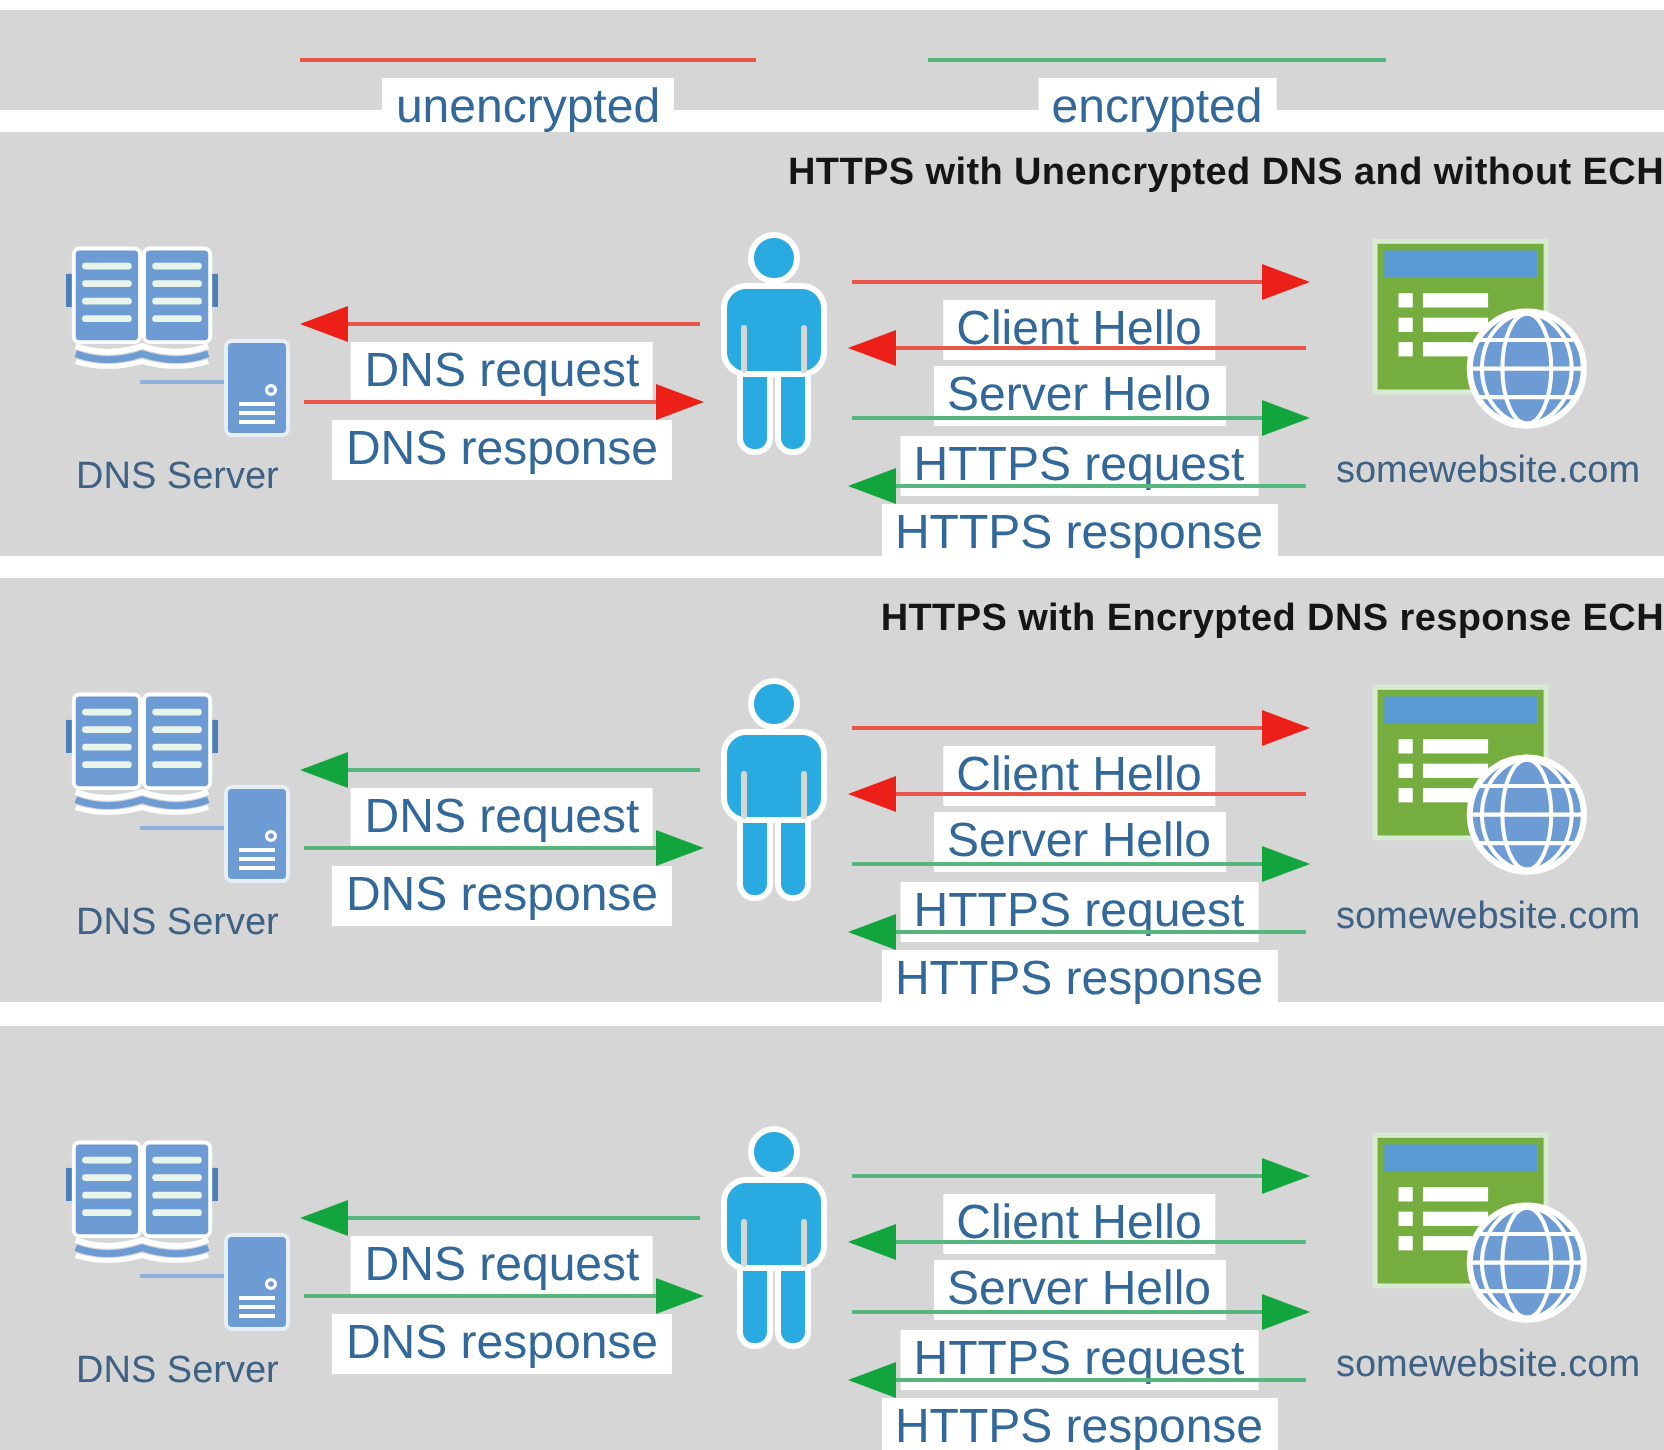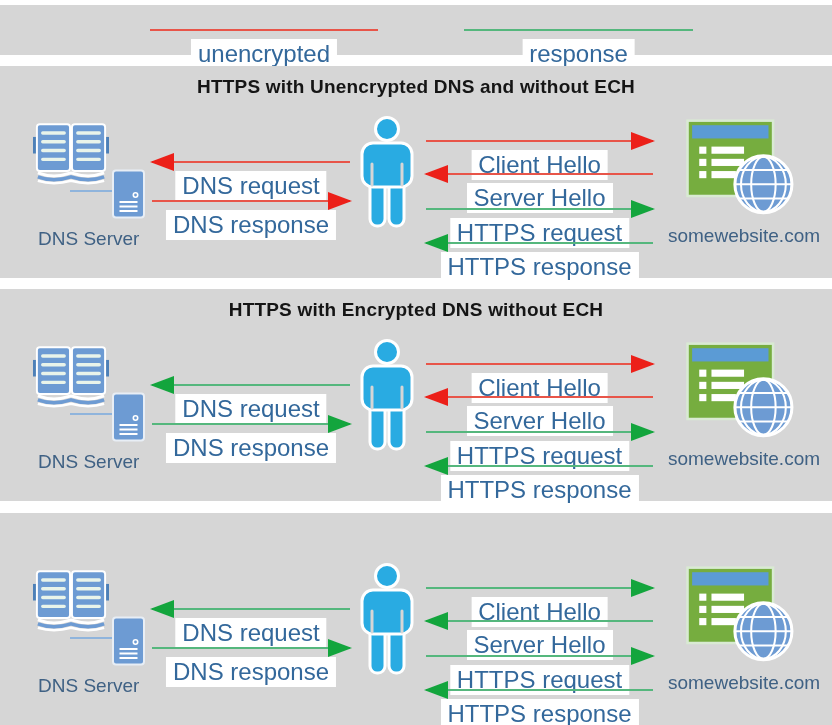--- a/index.html
+++ b/index.html
@@ -3,21 +3,21 @@
 <meta charset="utf-8">
 <style>
   html,body{margin:0;padding:0;background:#ffffff;}
   body{font-family:"Liberation Sans", sans-serif;}
   .canvas{position:relative;width:832px;height:725px;background:#ffffff;overflow:hidden;}
 
   .bar{position:absolute;left:0;width:832px;background:var(--panel-bg);}
   .legend{top:5px;height:50px;}
   .panel{height:212px;}
 
-  .panel-title{position:absolute;left:0;top:10px;width:100%;text-align:center;
+  .panel-title{position:absolute;left:0;top:10px;width:100%;text-align:right;
     font-size:19px;font-weight:bold;color:#151515;letter-spacing:.2px;}
 
   
   .label-box{position:absolute;left:50%;top:0;transform:translateX(-50%);
     background:#ffffff;color:var(--label-blue);font-size:24px;line-height:28px;
     padding:1px 7px;white-space:nowrap;margin-top:25px;}
 
   .legend-item{position:absolute;top:9px;height:32px;}
   .legend-line{position:absolute;left:0;right:0;top:15px;height:2px;}
 
@@ -46,21 +46,21 @@
 
 <div class="canvas">
 
   <div class="bar legend">
     <div class="legend-item" style="left:150px;width:228px">
       <div class="legend-line" style="background: rgb(232, 85, 73);"></div>
       <span class="label-box">unencrypted</span>
     </div>
     <div class="legend-item" style="left:464px;width:229px">
       <div class="legend-line" style="background: rgb(85, 183, 125);"></div>
-      <span class="label-box">response</span>
+      <span class="label-box">encrypted</span>
     </div>
   </div>
 
   <div>
   <section class="bar panel" style="top: 66px;">
     <div class="panel-title">HTTPS with Unencrypted DNS and without ECH</div>
 
     <svg class="abs" style="left:33px;top:56px" width="76" height="63" viewBox="0 0 78 64">
       <rect x="0" y="15" width="7" height="17" fill="#4d80b8"></rect>
       <rect x="71" y="15" width="7" height="17" fill="#4d80b8"></rect>
@@ -142,21 +142,21 @@
           </div>
           <div class="arrow" style="left: 424px; top: 161px; width: 231px;">
             <div class="arrow-line" style="background: rgb(85, 183, 125);"></div>
             <div class="arrow-head left" style="border-right-color: rgb(19, 165, 61);"></div>
             <span class="label-box">HTTPS response</span>
           </div>
         </div>
   </section>
 
   <section class="bar panel" style="top: 289px;">
-    <div class="panel-title">HTTPS with Encrypted DNS without ECH</div>
+    <div class="panel-title">HTTPS with Encrypted DNS response ECH</div>
 
     <svg class="abs" style="left:33px;top:56px" width="76" height="63" viewBox="0 0 78 64">
       <rect x="0" y="15" width="7" height="17" fill="#4d80b8"></rect>
       <rect x="71" y="15" width="7" height="17" fill="#4d80b8"></rect>
       <g class="blue-shape">
         <rect x="4" y="2" width="34" height="48" rx="3"></rect>
         <rect x="40" y="2" width="34" height="48" rx="3"></rect>
       </g>
       <path class="page-line" d="M10 11h22M10 20h22M10 29h22M10 38h22"></path>
       <path class="page-line" d="M46 11h22M46 20h22M46 29h22M46 38h22"></path>

